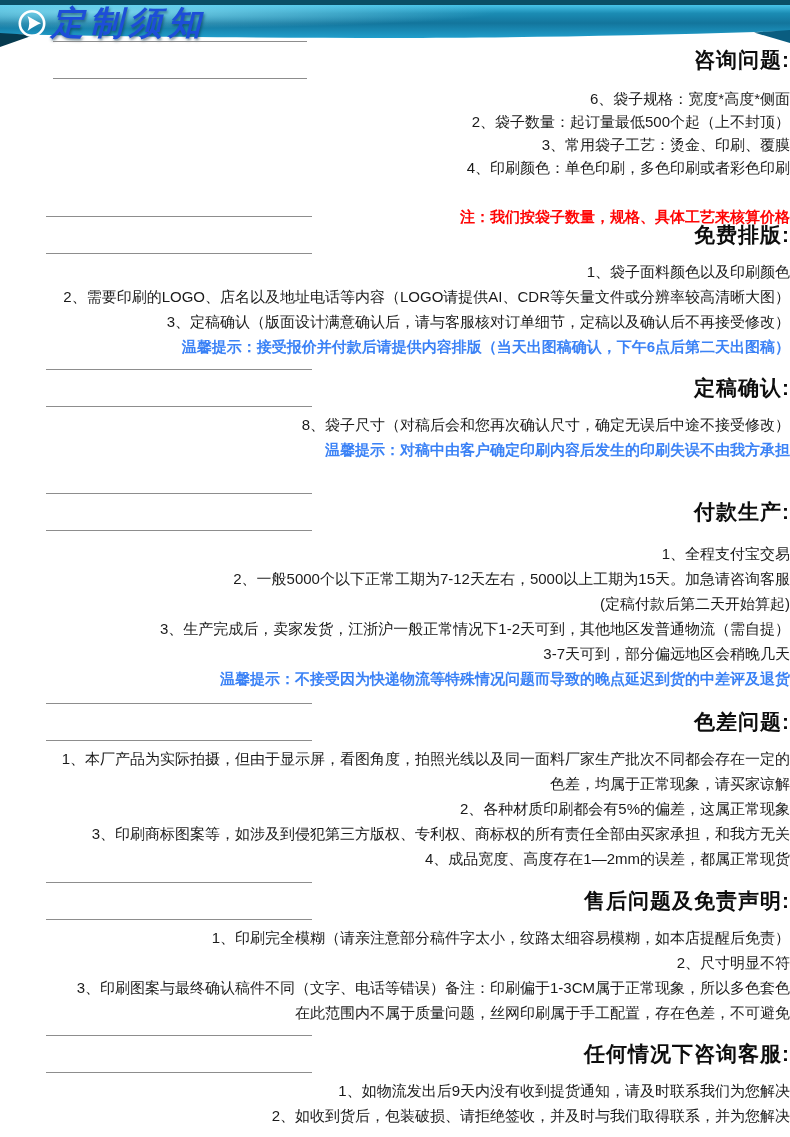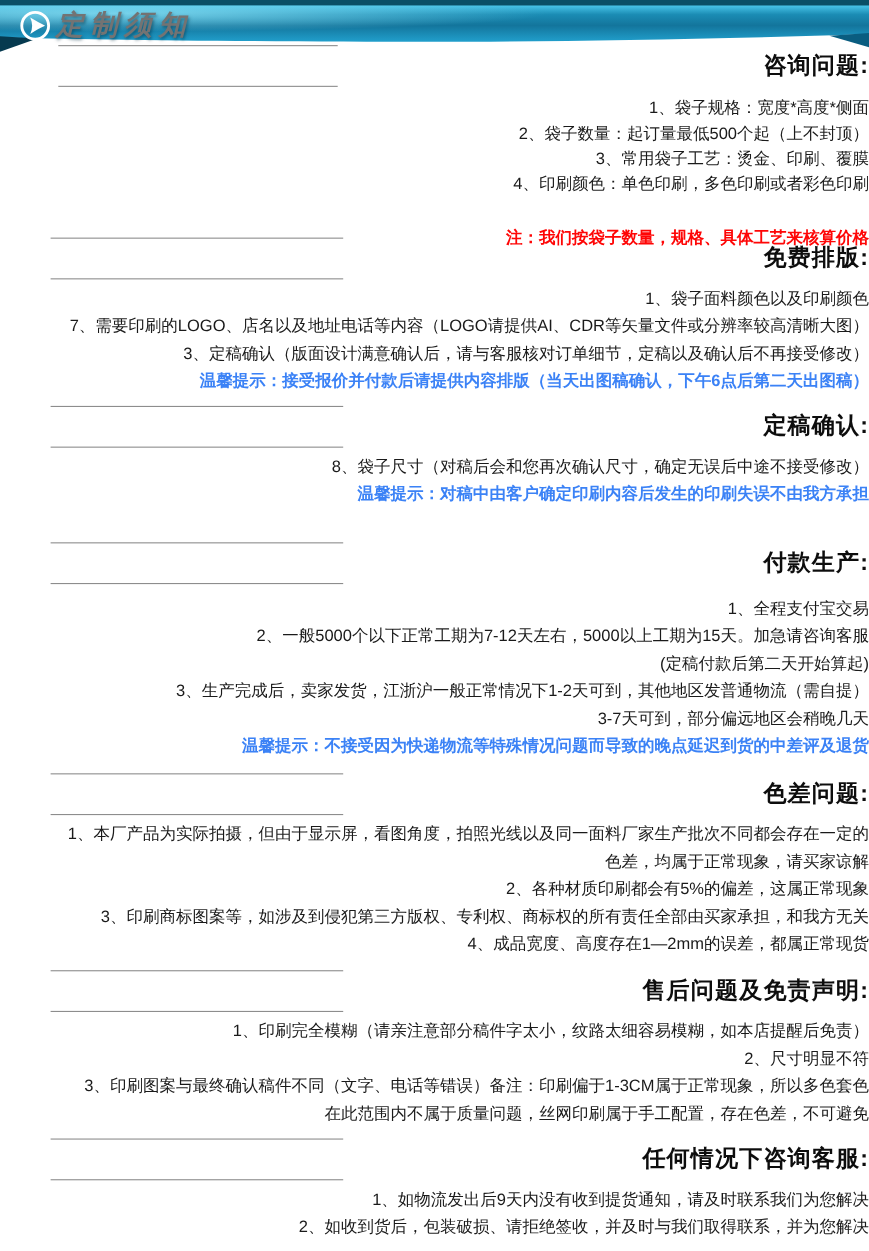--- a/index.html
+++ b/index.html
@@ -6,21 +6,21 @@
   .page{
     position:relative;width:790px;height:1137px;overflow:hidden;background:#ffffff;
     font-family:"Liberation Sans","DejaVu Sans",sans-serif;color:#1a1a1a;
   }
   
   .header{position:absolute;top:0;left:0;width:790px;height:50px;}
   .header svg{position:absolute;top:0;left:0;display:block;}
   .banner-title{
     position:absolute;left:51px;top:5px;height:36px;line-height:36px;
     font-family:"DejaVu Serif","Liberation Serif",serif;font-style:italic;font-weight:bold;
-    font-size:25px;color:#737373;letter-spacing:6px;white-space:nowrap;
+    font-size:33px;color:#1d4ed8;letter-spacing:6px;white-space:nowrap;
     text-shadow:1px 2px 3px rgba(0,45,65,.55);
   }
   
   .section{position:absolute;left:46px;width:744px;text-align:right;}
   .rule{height:0;border-top:1px solid #8d8d8d;width:266px;}
   .rule.wide{width:254px;margin-left:7px;}
   h2.heading{
     margin:6px 0 7px 0;font-size:21px;line-height:23px;font-weight:bold;color:#0d0d0d;
     letter-spacing:1px;white-space:nowrap;
   }
@@ -61,35 +61,35 @@
       </g>
     </svg>
     <span class="banner-title">定制须知</span>
   </div>
 
   <section class="section s1" style="top:41px">
     <div class="rule wide"></div>
     <h2 class="heading">咨询问题:</h2>
     <div class="rule wide"></div>
     <div class="lines" style="padding-top:8px">
-      <div class="line">1、袋子规格：宽度*高度*侧面</div>
+      <div class="line">6、袋子规格：宽度*高度*侧面</div>
       <div class="line">2、袋子数量：起订量最低500个起（上不封顶）</div>
       <div class="line">3、常用袋子工艺：烫金、印刷、覆膜</div>
       <div class="line">4、印刷颜色：单色印刷，多色印刷或者彩色印刷</div>
       <div class="line note-red">注：我们按袋子数量，规格、具体工艺来核算价格</div>
     </div>
   </section>
 
   <section class="section" style="top:216px">
     <div class="rule"></div>
     <h2 class="heading">免费排版:</h2>
     <div class="rule"></div>
     <div class="lines">
       <div class="line">1、袋子面料颜色以及印刷颜色</div>
-      <div class="line">7、需要印刷的LOGO、店名以及地址电话等内容（LOGO请提供AI、CDR等矢量文件或分辨率较高清晰大图）</div>
+      <div class="line">2、需要印刷的LOGO、店名以及地址电话等内容（LOGO请提供AI、CDR等矢量文件或分辨率较高清晰大图）</div>
       <div class="line">3、定稿确认（版面设计满意确认后，请与客服核对订单细节，定稿以及确认后不再接受修改）</div>
       <div class="line tip">温馨提示：接受报价并付款后请提供内容排版（当天出图稿确认，下午6点后第二天出图稿）</div>
     </div>
   </section>
 
   <section class="section" style="top:369px">
     <div class="rule"></div>
     <h2 class="heading">定稿确认:</h2>
     <div class="rule"></div>
     <div class="lines">

